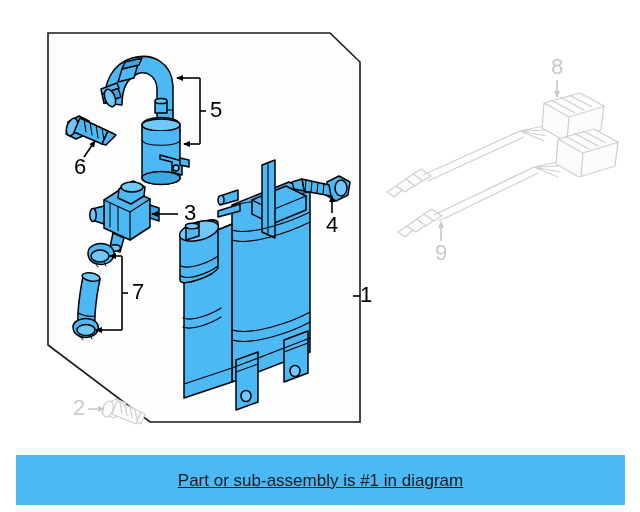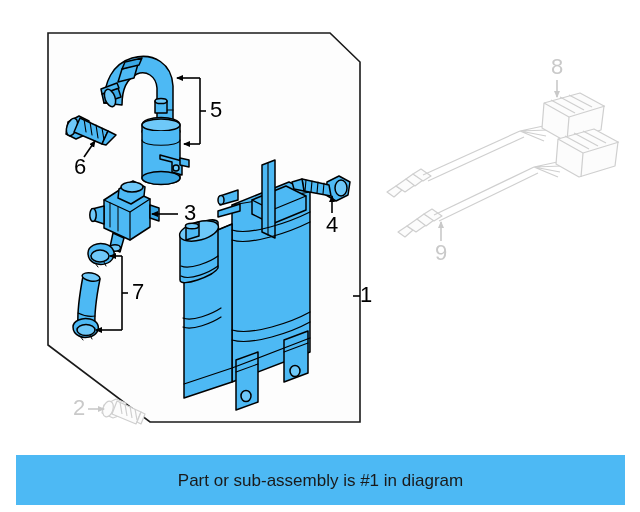--- a/index.html
+++ b/index.html
@@ -58,20 +58,21 @@
     justify-content: center;
     box-sizing: border-box;
   }
   #footer-banner .banner-line {
     font-family: "Liberation Sans", sans-serif;
     font-size: 17px;
     line-height: 21px;
     color: #1a1a1a;
     text-align: center;
     white-space: nowrap;
+    text-decoration: underline;
   }
 </style>
 </head>
 <body>
 
 <div id="diagram-root">
 
   <svg id="diagram-svg" viewBox="0 0 640 512" xmlns="http://www.w3.org/2000/svg">
 
     <defs>

